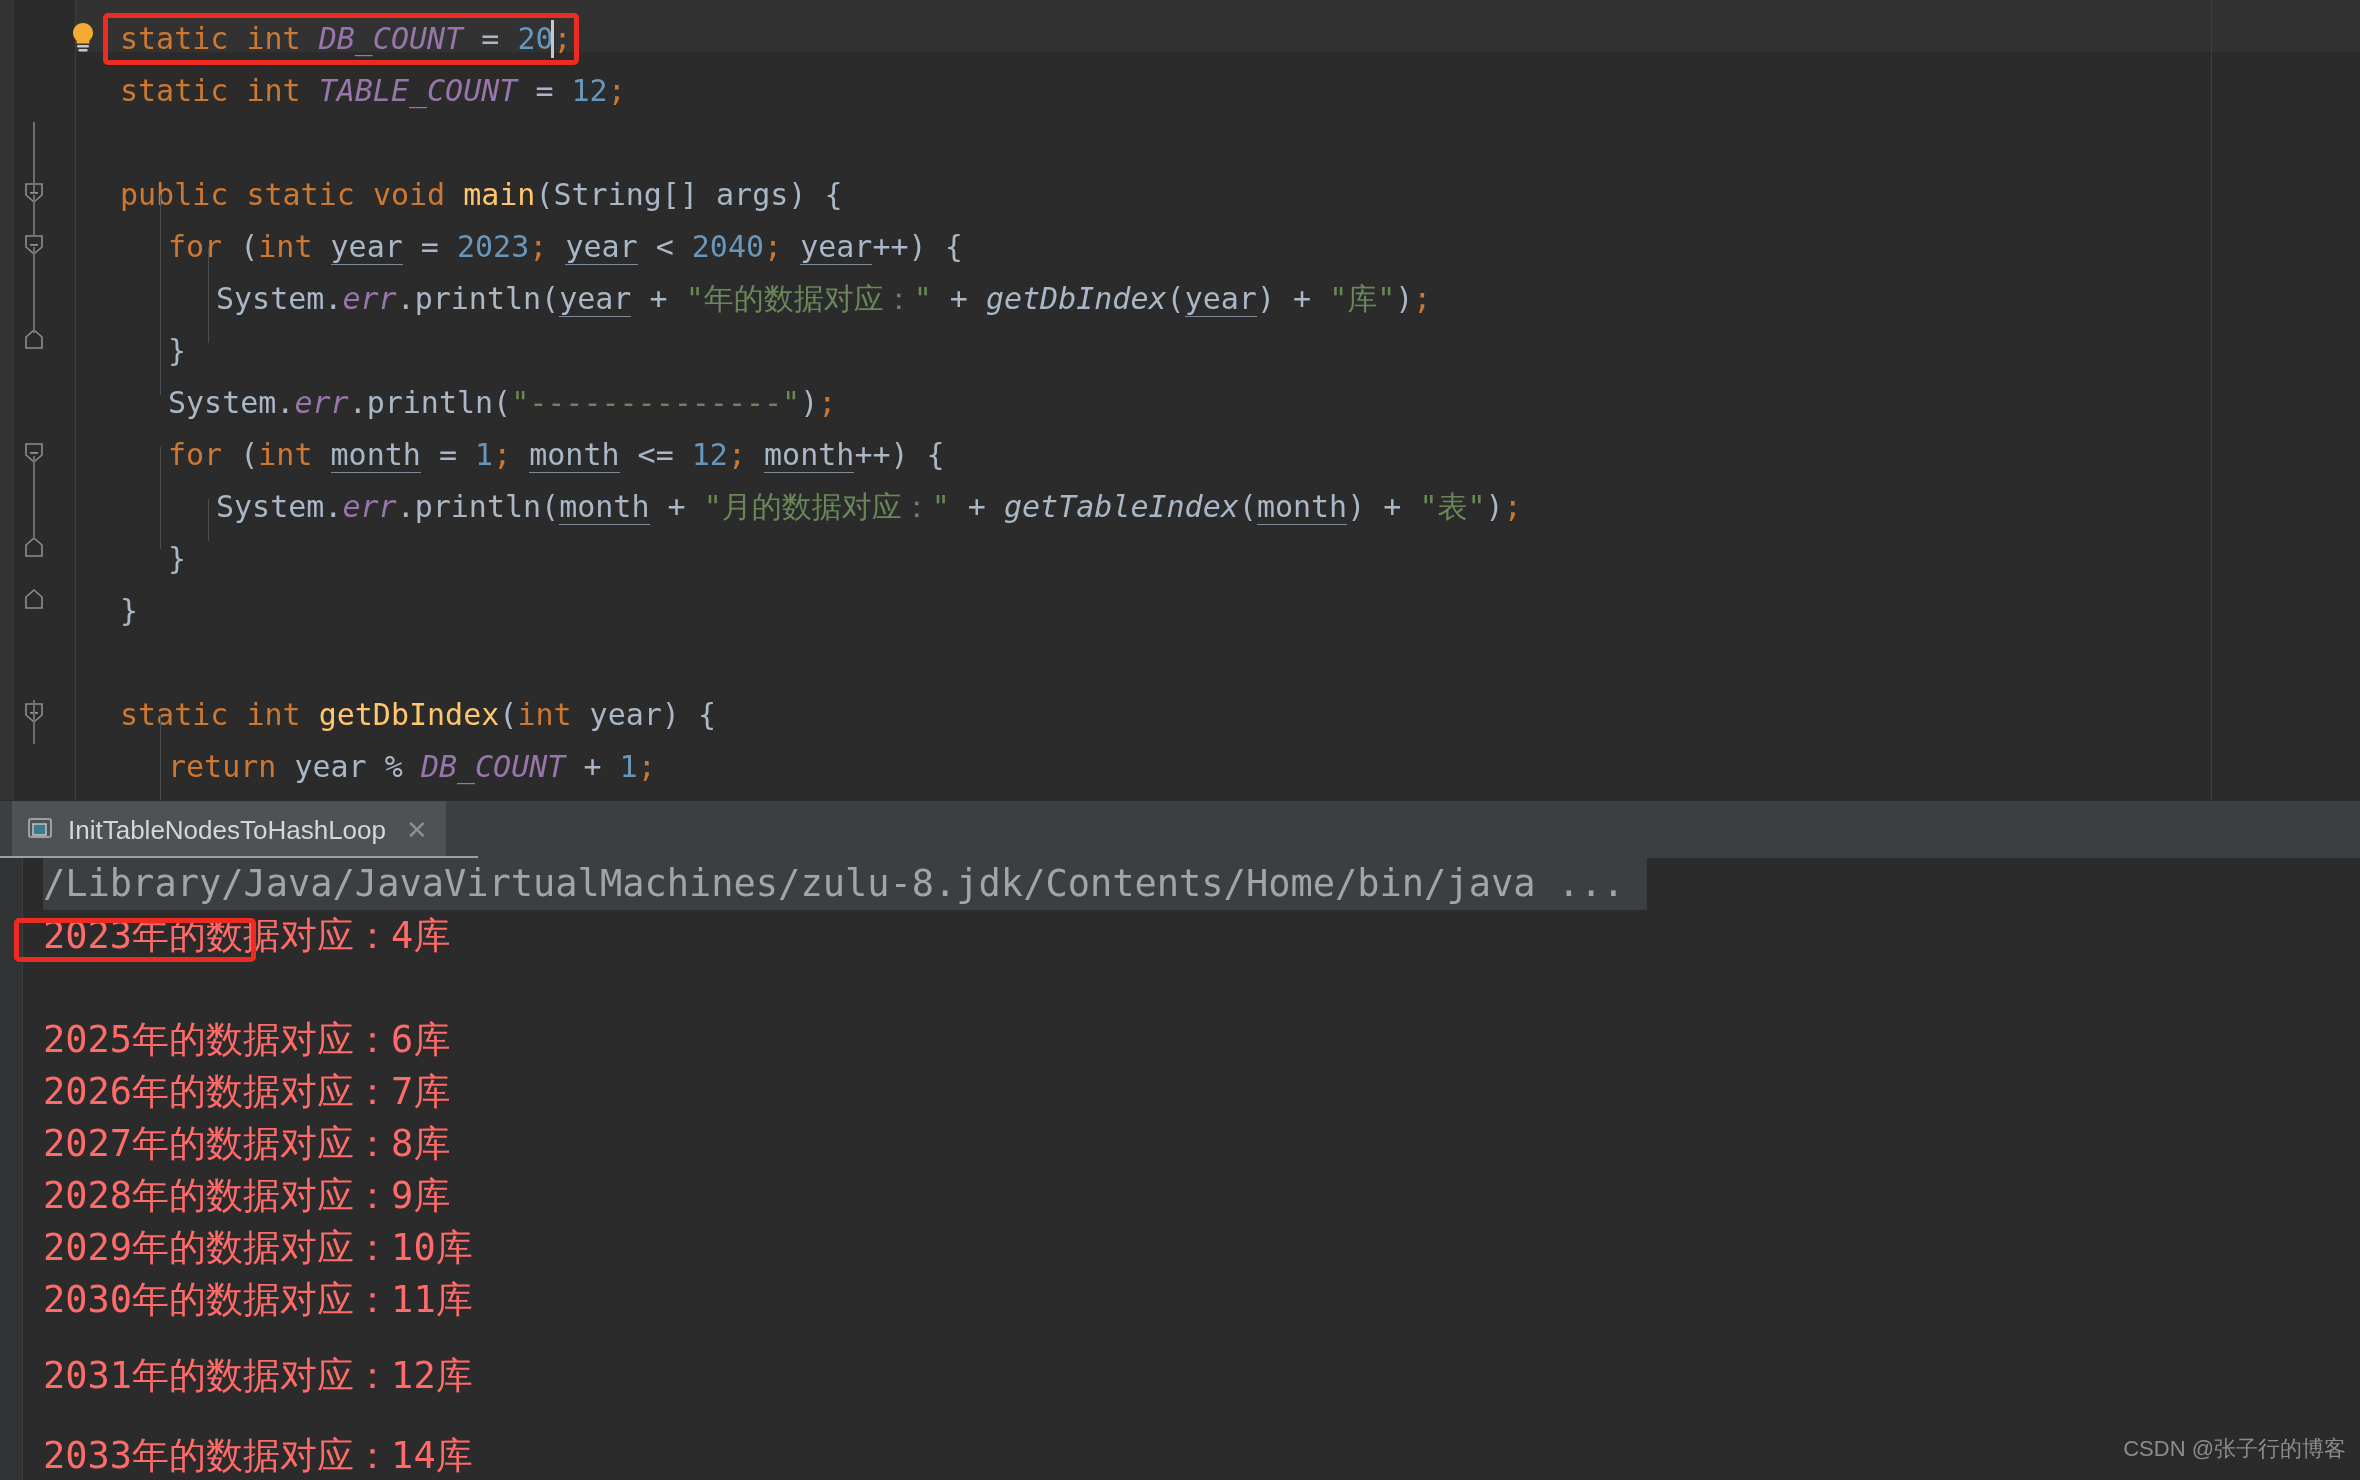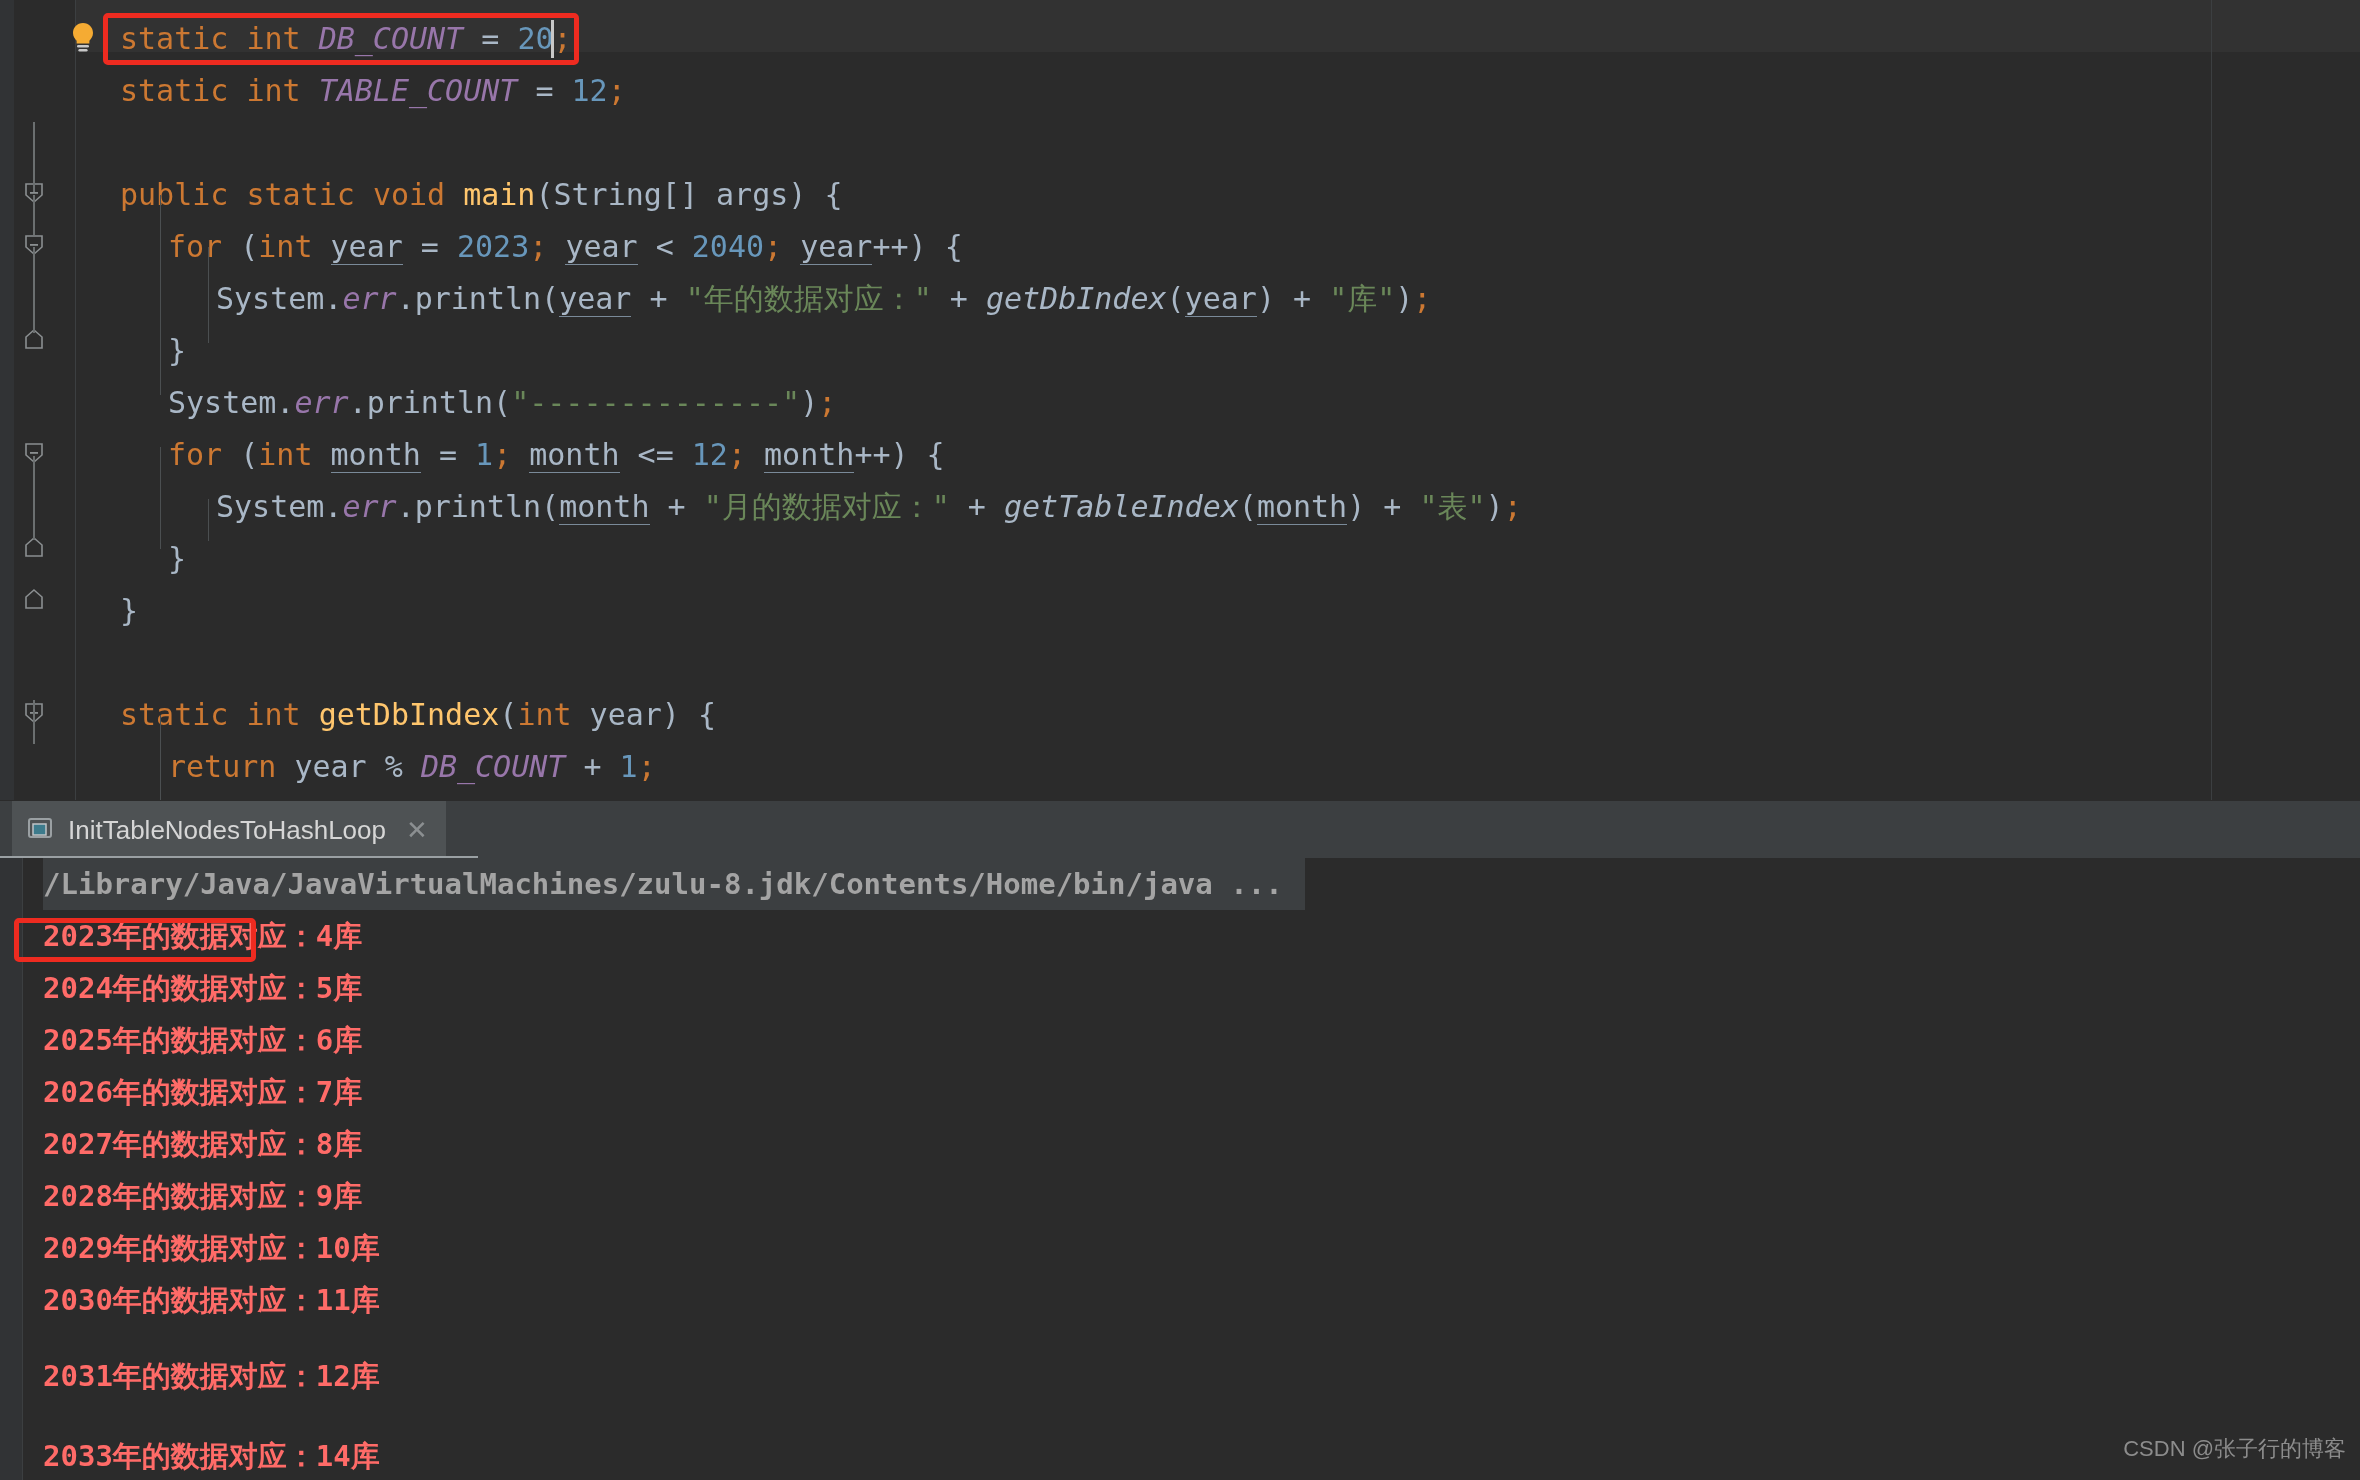--- a/index.html
+++ b/index.html
@@ -212,24 +212,23 @@
     width: 2337px; height: 622px;
     background: #2b2b2b;
     overflow: hidden;
   }
 
   .console-line {
     position: absolute;
     left: 0;
     height: 52px;
     line-height: 52px;
-    font-size: 29px;
+    font-size: 37px;
     white-space: pre;
     padding-left: 20px;
-    font-weight: bold;
   }
   .cmd-line {
     color: #a4a4a4;
     background: #3c3f41;
     display: inline-block;
     padding-right: 22px;
   }
   .out-line {
     color: #ff6b68;
     font-family: "DejaVu Sans Mono", "Liberation Mono", monospace;
@@ -336,21 +335,20 @@
       </div>
       <div id="run-tab-underline"></div>
     </div>
 
     <div id="console-left-strip"></div>
     <div id="console-left-sep"></div>
 
     <div id="console-body">
         <div class="console-line" style="top: 0px;"><span class="cmd-line">/Library/Java/JavaVirtualMachines/zulu-8.jdk/Contents/Home/bin/java ...</span></div>
         <div class="console-line out-line" style="top: 52px;">2023年的数据对应：4库</div>
-        <div class="console-line out-line" style="top: 104px;">2024年的数据对应：5库</div>
         <div class="console-line out-line" style="top: 156px;">2025年的数据对应：6库</div>
         <div class="console-line out-line" style="top: 208px;">2026年的数据对应：7库</div>
         <div class="console-line out-line" style="top: 260px;">2027年的数据对应：8库</div>
         <div class="console-line out-line" style="top: 312px;">2028年的数据对应：9库</div>
         <div class="console-line out-line" style="top: 364px;">2029年的数据对应：10库</div>
         <div class="console-line out-line" style="top: 416px;">2030年的数据对应：11库</div>
         <div class="console-line out-line" style="top: 492px;">2031年的数据对应：12库</div>
         <div class="console-line out-line" style="top: 572px;">2033年的数据对应：14库</div>
       </div>
 

